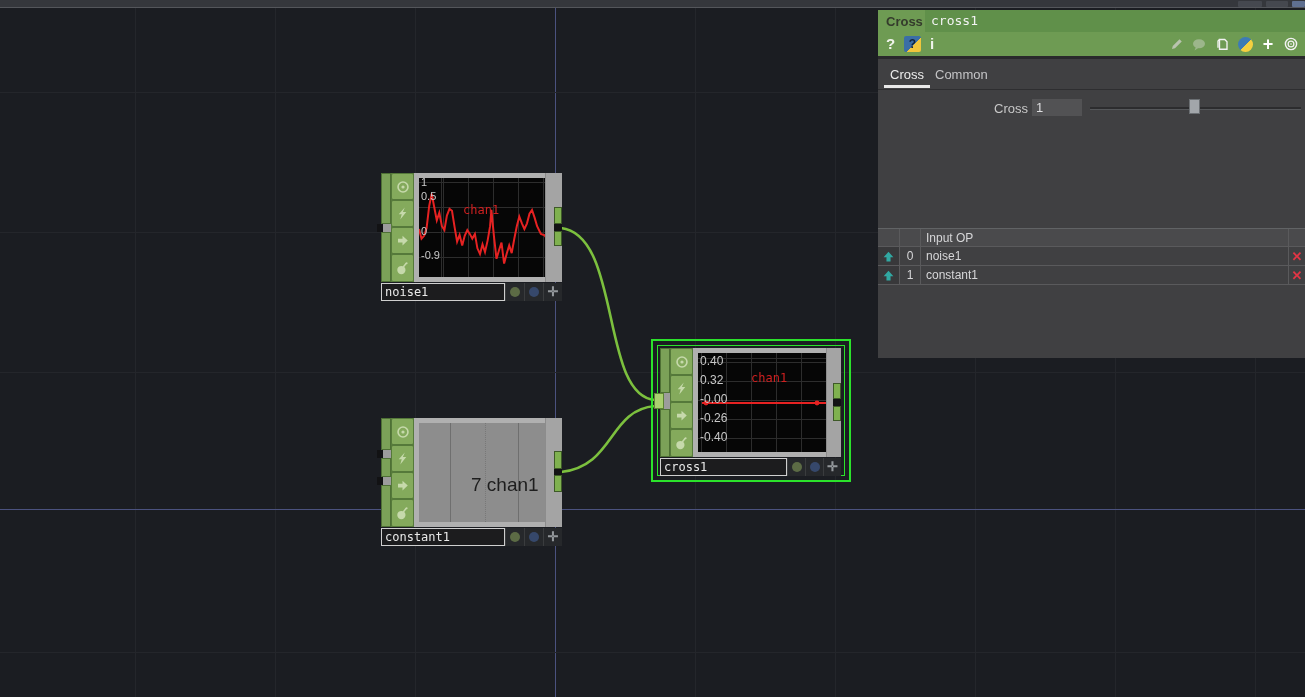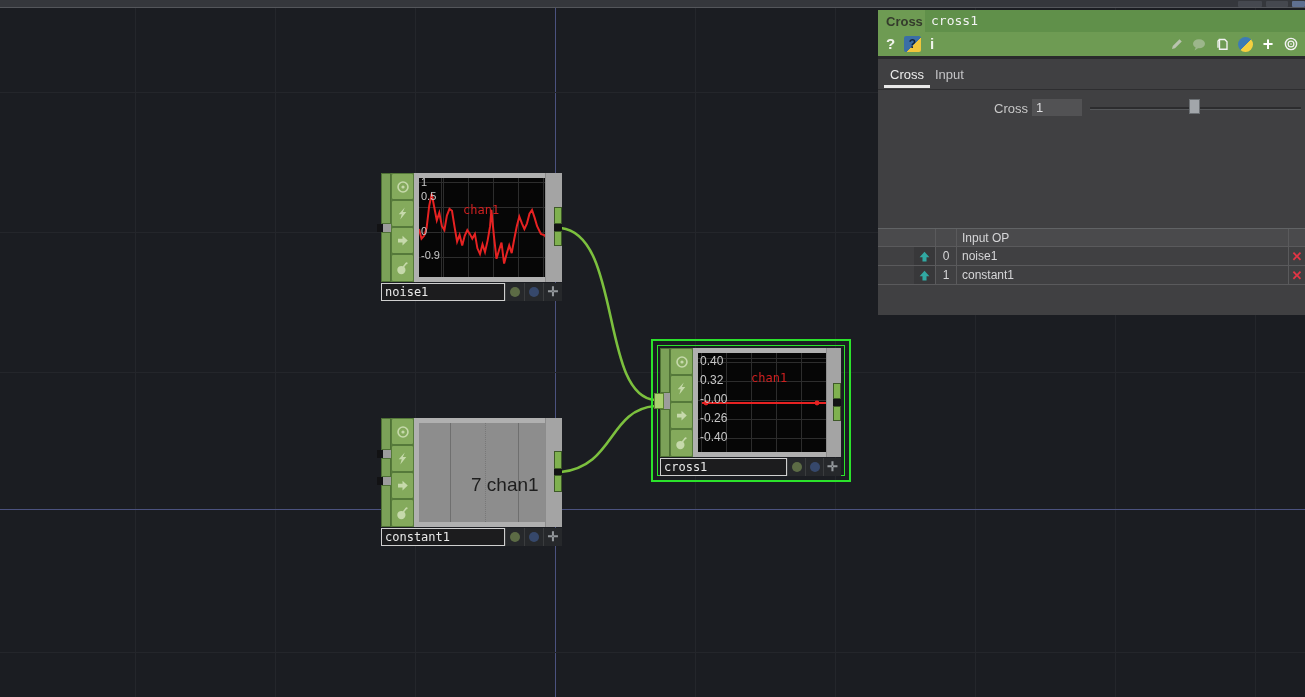--- a/index.html
+++ b/index.html
@@ -52,21 +52,21 @@
   .cline{position:absolute;top:0;bottom:0;width:1px;background:#6f6f6f;}
   .cline-dot{position:absolute;top:0;bottom:0;width:0;border-left:1px dotted #787878;}
   .ctext{position:absolute;color:#1e1e1e;font-size:19px;}
 
   
   .sel-outer{position:absolute;left:651px;top:339px;width:200px;height:143px;border:2px solid #2be22b;box-sizing:border-box;}
   .sel-inner{position:absolute;left:4px;top:4px;right:4px;bottom:4px;border:1px solid #2be22b;}
   .intab{position:absolute;background:#a9d06f;border:1px solid #5d8434;box-sizing:border-box;}
 
   
-  .panel{position:absolute;left:878px;top:10px;width:427px;height:305px;background:#404042;}
+  .panel{position:absolute;left:878px;top:10px;width:427px;height:348px;background:#404042;}
   .p-title{position:absolute;left:0;top:0;right:0;height:22px;background:#6e9b53;}
   .p-type{position:absolute;left:8px;top:4px;font-weight:bold;font-size:13px;color:#343b2c;}
   .p-namefield{position:absolute;left:47px;top:0;right:0;height:22px;background:#60904a;color:#f2f2f2;
                font-family:"DejaVu Sans Mono",monospace;font-size:13px;line-height:22px;padding-left:6px;}
   .p-icons{position:absolute;left:0;top:22px;right:0;height:24px;background:#6e9b53;border-bottom:3px solid #2a2a2c;}
   .hicon{position:absolute;top:3px;color:#f0f4ec;font-weight:bold;font-size:15px;}
   .pyhelp{position:absolute;left:26px;top:4px;width:17px;height:16px;background:linear-gradient(135deg,#3a6ea5 55%,#f0c63c 55%);
           border-radius:2px;color:#10233c;font-weight:bold;font-size:12px;text-align:center;line-height:16px;}
   .ricons{position:absolute;right:6px;top:3px;display:flex;gap:7px;align-items:center;height:18px;}
   .ric{width:16px;height:16px;display:flex;align-items:center;justify-content:center;}
@@ -77,21 +77,21 @@
   .tab{position:absolute;top:8px;font-size:13px;}
   .tab-underline{position:absolute;left:6px;top:26px;width:46px;height:3px;background:#e8e8e8;}
 
   .p-label{position:absolute;left:0;top:91px;width:150px;text-align:right;color:#c8c8c8;font-size:13px;}
   .p-value{position:absolute;left:154px;top:89px;width:50px;height:17px;background:#525254;color:#dedee0;
            font-size:13px;line-height:17px;padding-left:4px;box-sizing:border-box;}
   .slider-track{position:absolute;left:212px;right:4px;top:97px;height:2px;background:#2c2c2e;border-bottom:1px solid #55575a;}
   .slider-handle{position:absolute;left:311px;top:89px;width:11px;height:15px;background:#a2a6aa;border:1px solid #6b6f73;box-sizing:border-box;}
 
   .ptable{position:absolute;left:0;top:218px;right:0;}
-  .trow{display:flex;height:18px;border-bottom:1px solid #5a5a5c;padding-left:36px;}
+  .trow{display:flex;height:18px;border-bottom:1px solid #5a5a5c;}
   .thead{height:17px;background:#4a4a4c;border-top:1px solid #616365;}
   .tc{border-right:1px solid #5a5a5c;box-sizing:border-box;display:flex;align-items:center;font-size:12px;color:#d6d6d8;}
   .tc1{width:22px;justify-content:center;background:#38383a;}
   .tc2{width:21px;justify-content:center;}
   .tc3{flex:1;padding-left:5px;}
   .tc4{width:16px;justify-content:center;border-right:none;}
   .thead .tc1{background:#4a4a4c;}
   .xdel{color:#e23545;font-weight:bold;font-size:13px;}
 </style>
 </head>
@@ -353,21 +353,21 @@
               <circle cx="10" cy="10" r="3.6" fill="none" stroke="#f2f2f2" stroke-width="1.6"></circle>
               <circle cx="10" cy="10" r="1" fill="#f2f2f2"></circle>
             </svg>
         </div>
       </div>
     </div>
 
     <div class="tabs">
       <span class="tab" style="left:12px;color:#ececec;">Cross</span>
       <div class="tab-underline"></div>
-      <span class="tab" style="left:57px;color:#c4c4c6;">Input</span>
+      <span class="tab" style="left:57px;color:#c4c4c6;">Common</span>
     </div>
 
     <div class="p-label">Cross</div>
     <div class="p-value">1</div>
     <div class="slider-track"></div>
     <div class="slider-handle"></div>
 
     <div class="ptable">
       <div class="trow thead">
         <div class="tc tc1"></div>

